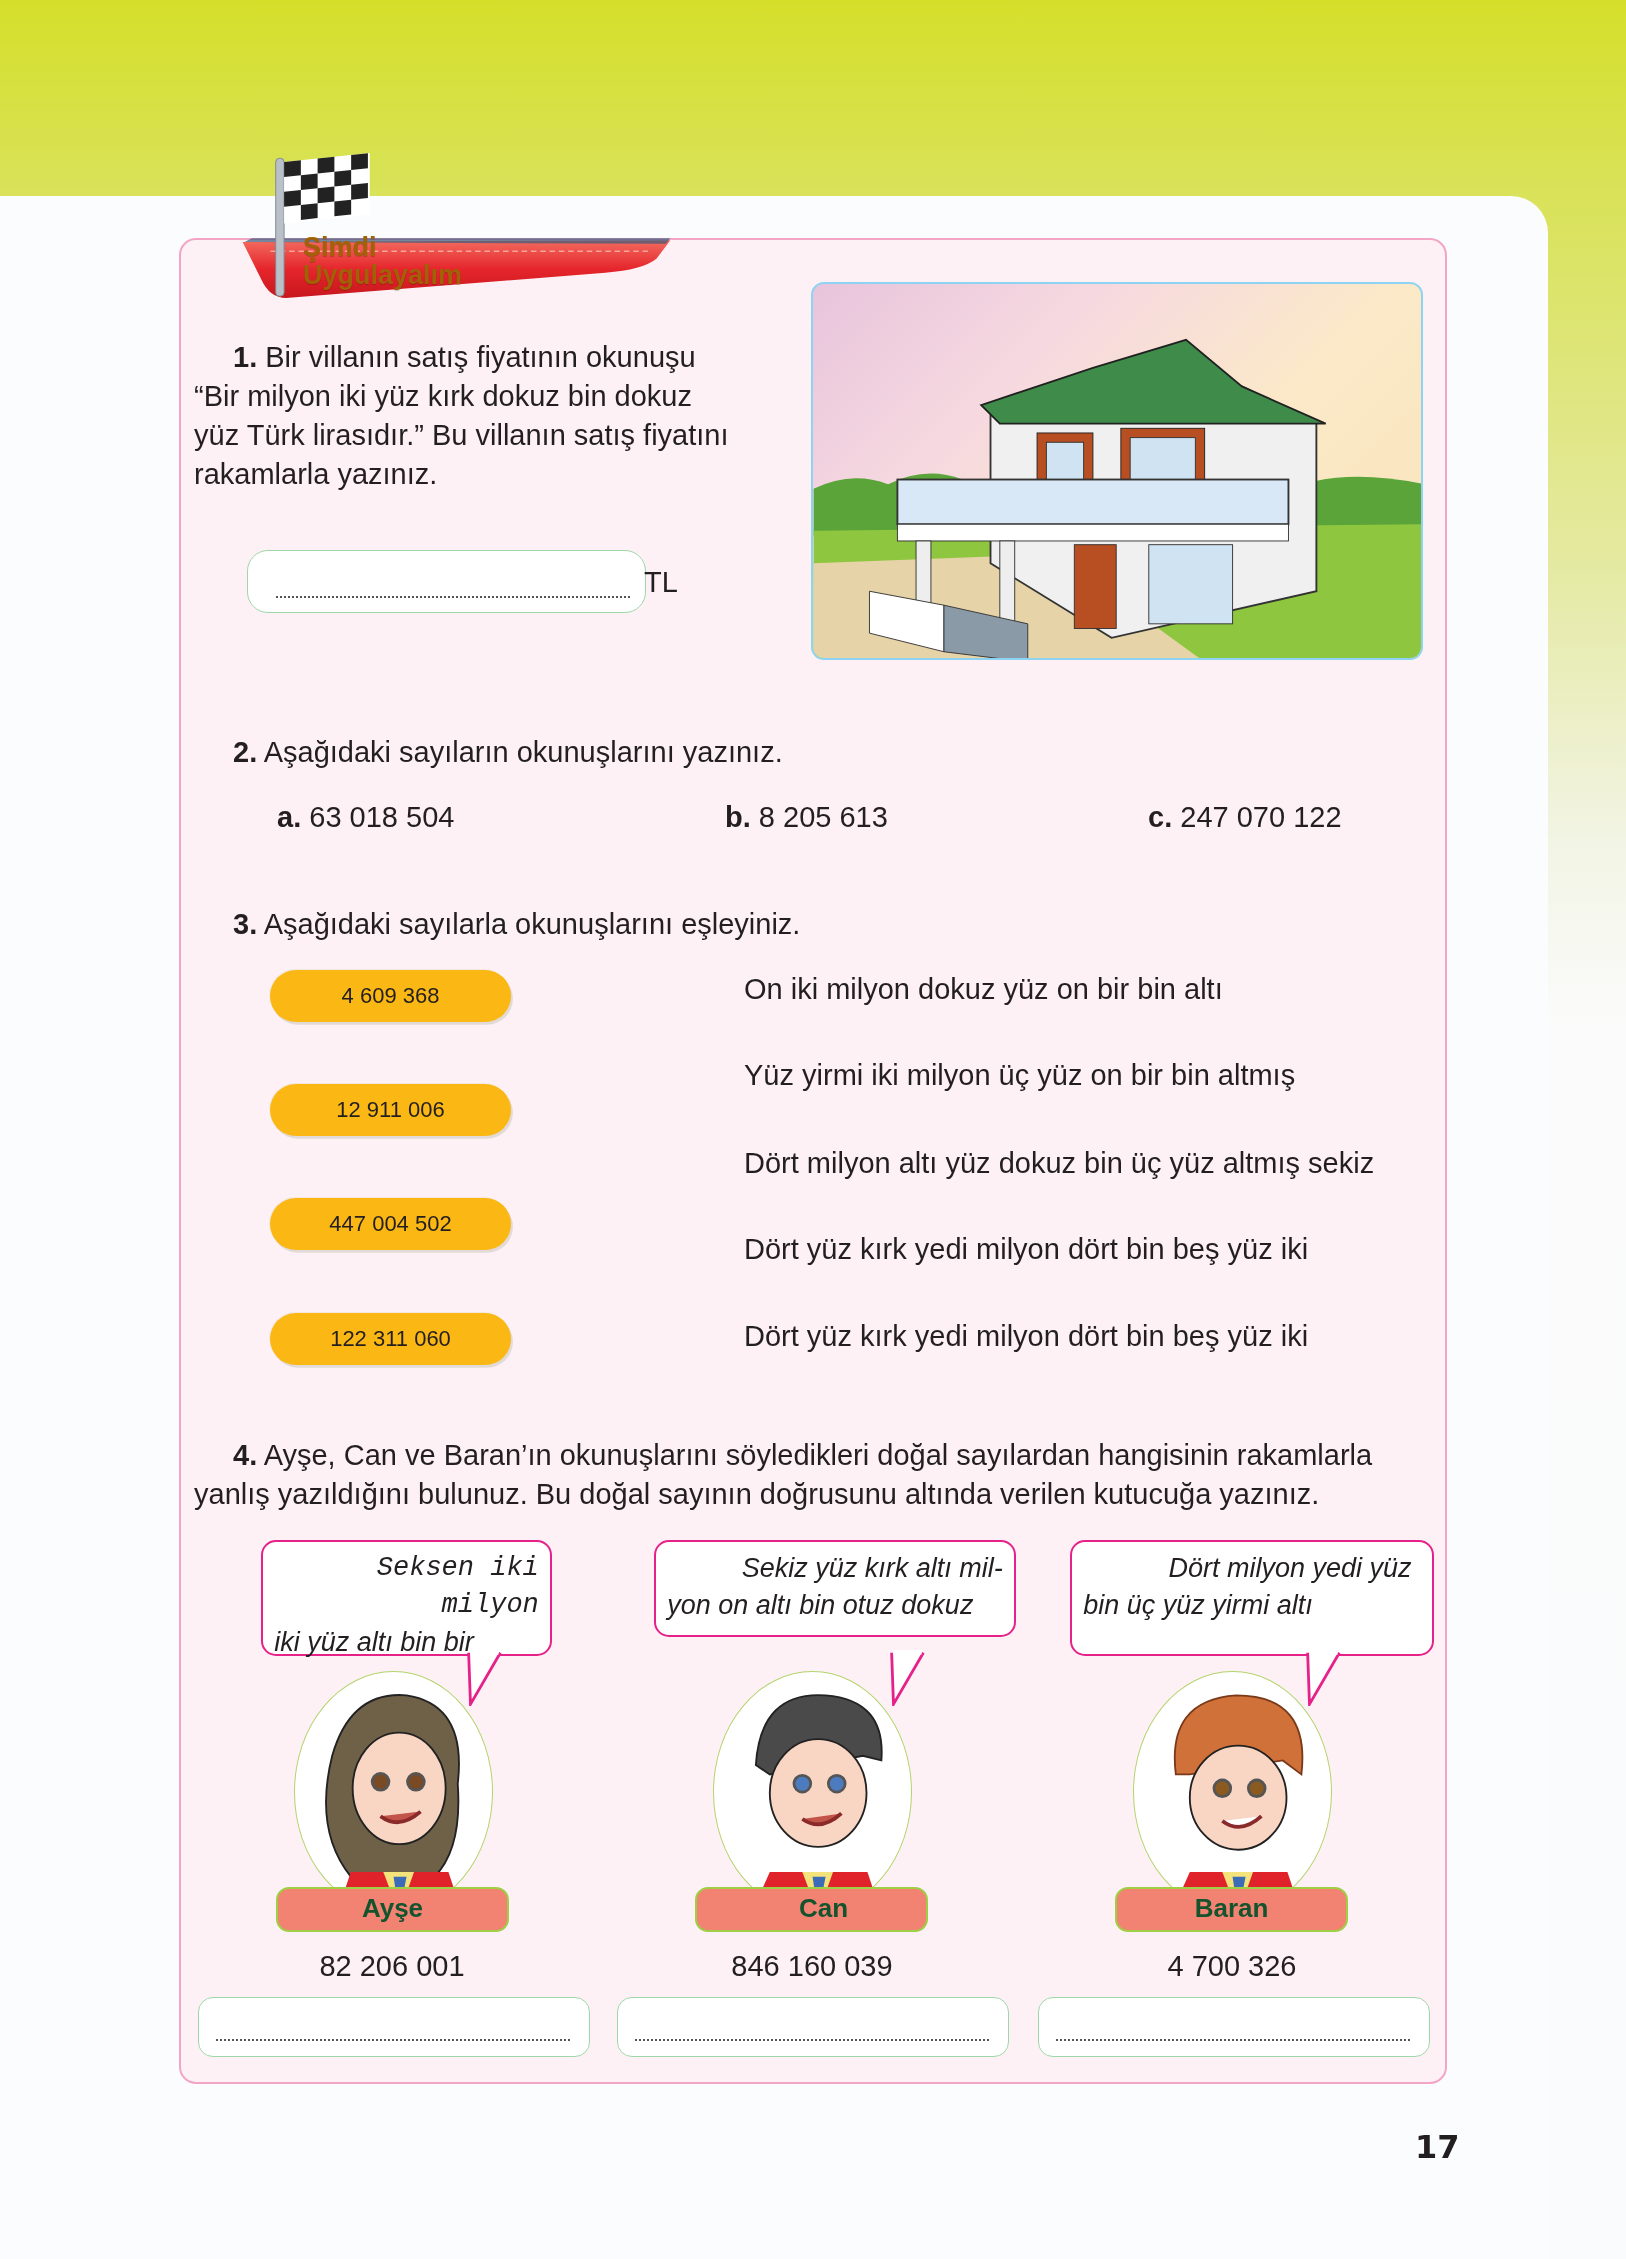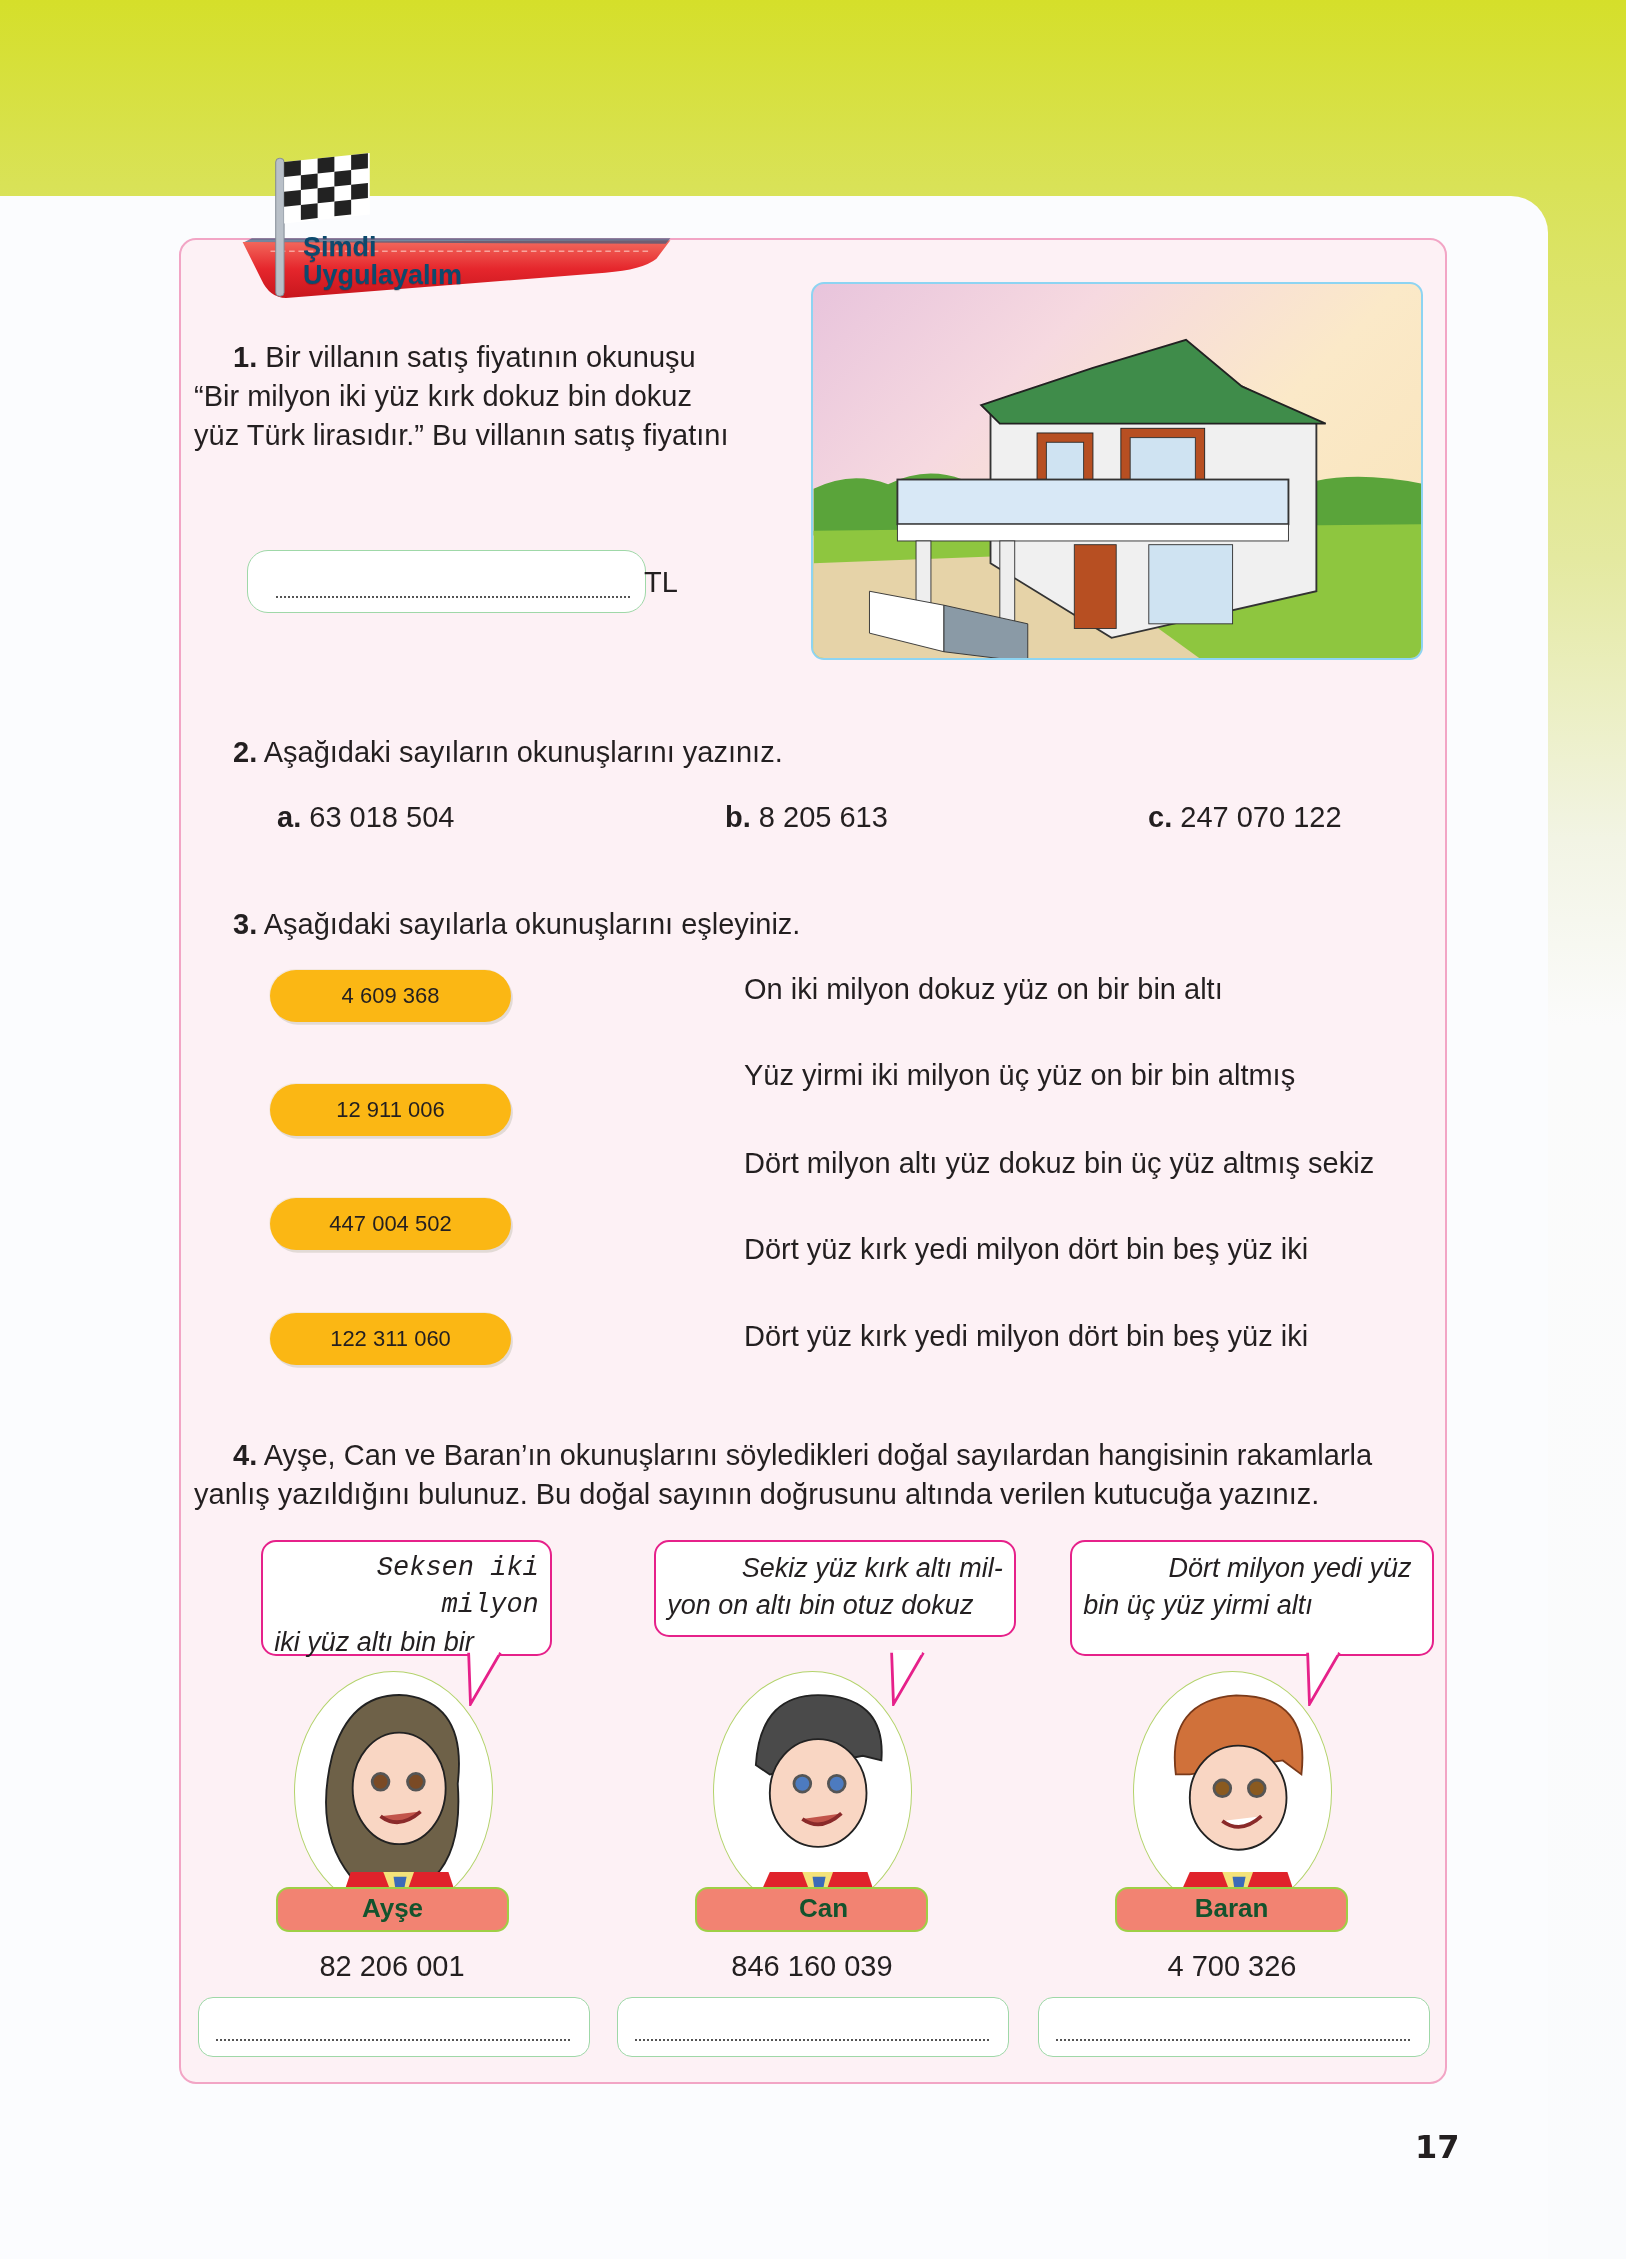--- a/index.html
+++ b/index.html
@@ -18,21 +18,21 @@
   .panel {
     position: absolute; left: 179px; top: 238px; width: 1268px; height: 1846px;
     background: #fdf1f5;
     border: 2.8px solid #f2a5c5;
     border-radius: 17px;
   }
   
   .banner { position: absolute; left: 233px; top: 149px; width: 447px; height: 186px; }
   .banner-text {
     position: absolute; left: 70px; top: 84px;
-    color: #0c4a6e; font-weight: bold; font-size: 27px; line-height: 28px;
+    color: #a16207; font-weight: bold; font-size: 27px; line-height: 28px;
     text-shadow: 0 0.9px 0.9px rgba(0,0,0,0.2);
   }
   .q-text { position: absolute; font-size: 29px; line-height: 39px; }
   .q-num { font-weight: bold; }
   .answer-box {
     position: absolute; background: #fff; border: 1.9px solid #9fd8a8; border-radius: 15px;
   }
   .dots {
     position: absolute; border-bottom: 2.8px dotted #555; height: 0;
   }
@@ -106,20 +106,21 @@
   <div class="banner-text">
     <div>Şimdi</div>
     <div>Uygulayalım</div>
   </div>
 </div>
 
 <div class="q-text" style="left:194px;top:338px;width:569px;text-align:justify;">
   <div style="text-indent:39px;"><span class="q-num">1.</span> <span>Bir villanın satış fiyatının okunuşu</span></div>
   <div>“Bir milyon iki yüz kırk dokuz bin dokuz</div>
   <div>yüz Türk lirasıdır.” Bu villanın satış fiyatını</div>
+  <div>rakamlarla yazınız.</div>
 </div>
 <div class="answer-box" style="left:247px;top:550px;width:399px;height:63px;border-radius:21px;">
   <div class="dots" style="left:28px;top:45px;width:354px;"></div>
   <div class="tl" style="left:396px;top:15px;">TL</div>
 </div>
 
 <div class="villa">
   <svg width="612" height="378" viewBox="0 0 656 406">
     <path d="M0 220 Q40 200 80 215 Q120 195 160 210 L160 260 L0 270 Z" fill="#5aa43a"></path>
     <path d="M500 225 Q560 195 656 215 L656 270 L500 265 Z" fill="#5aa43a"></path>

